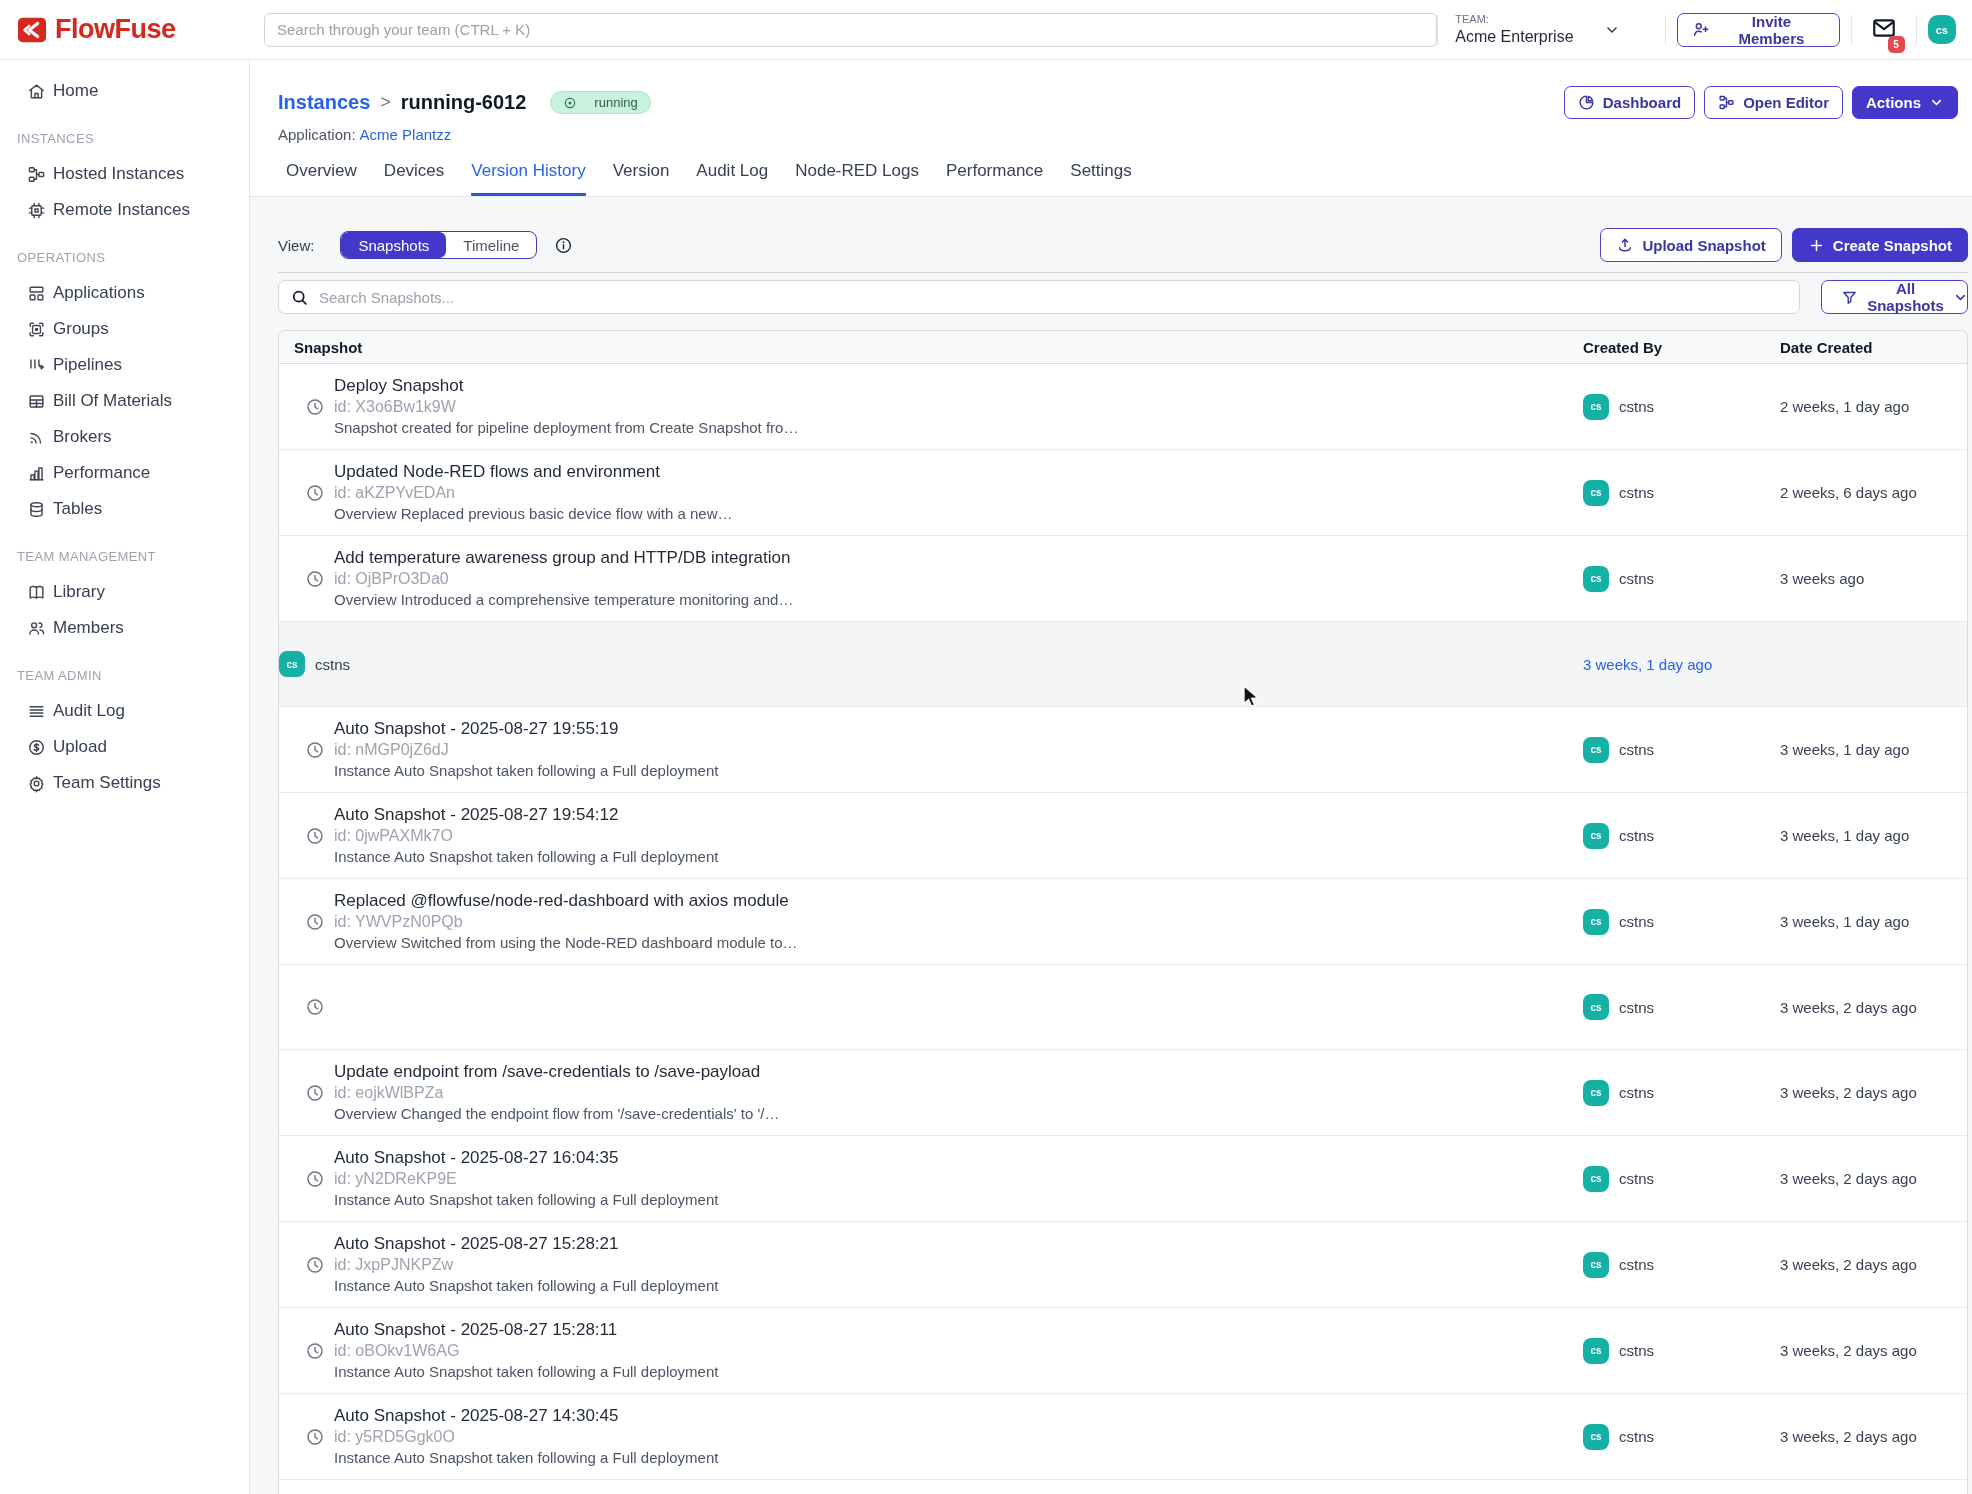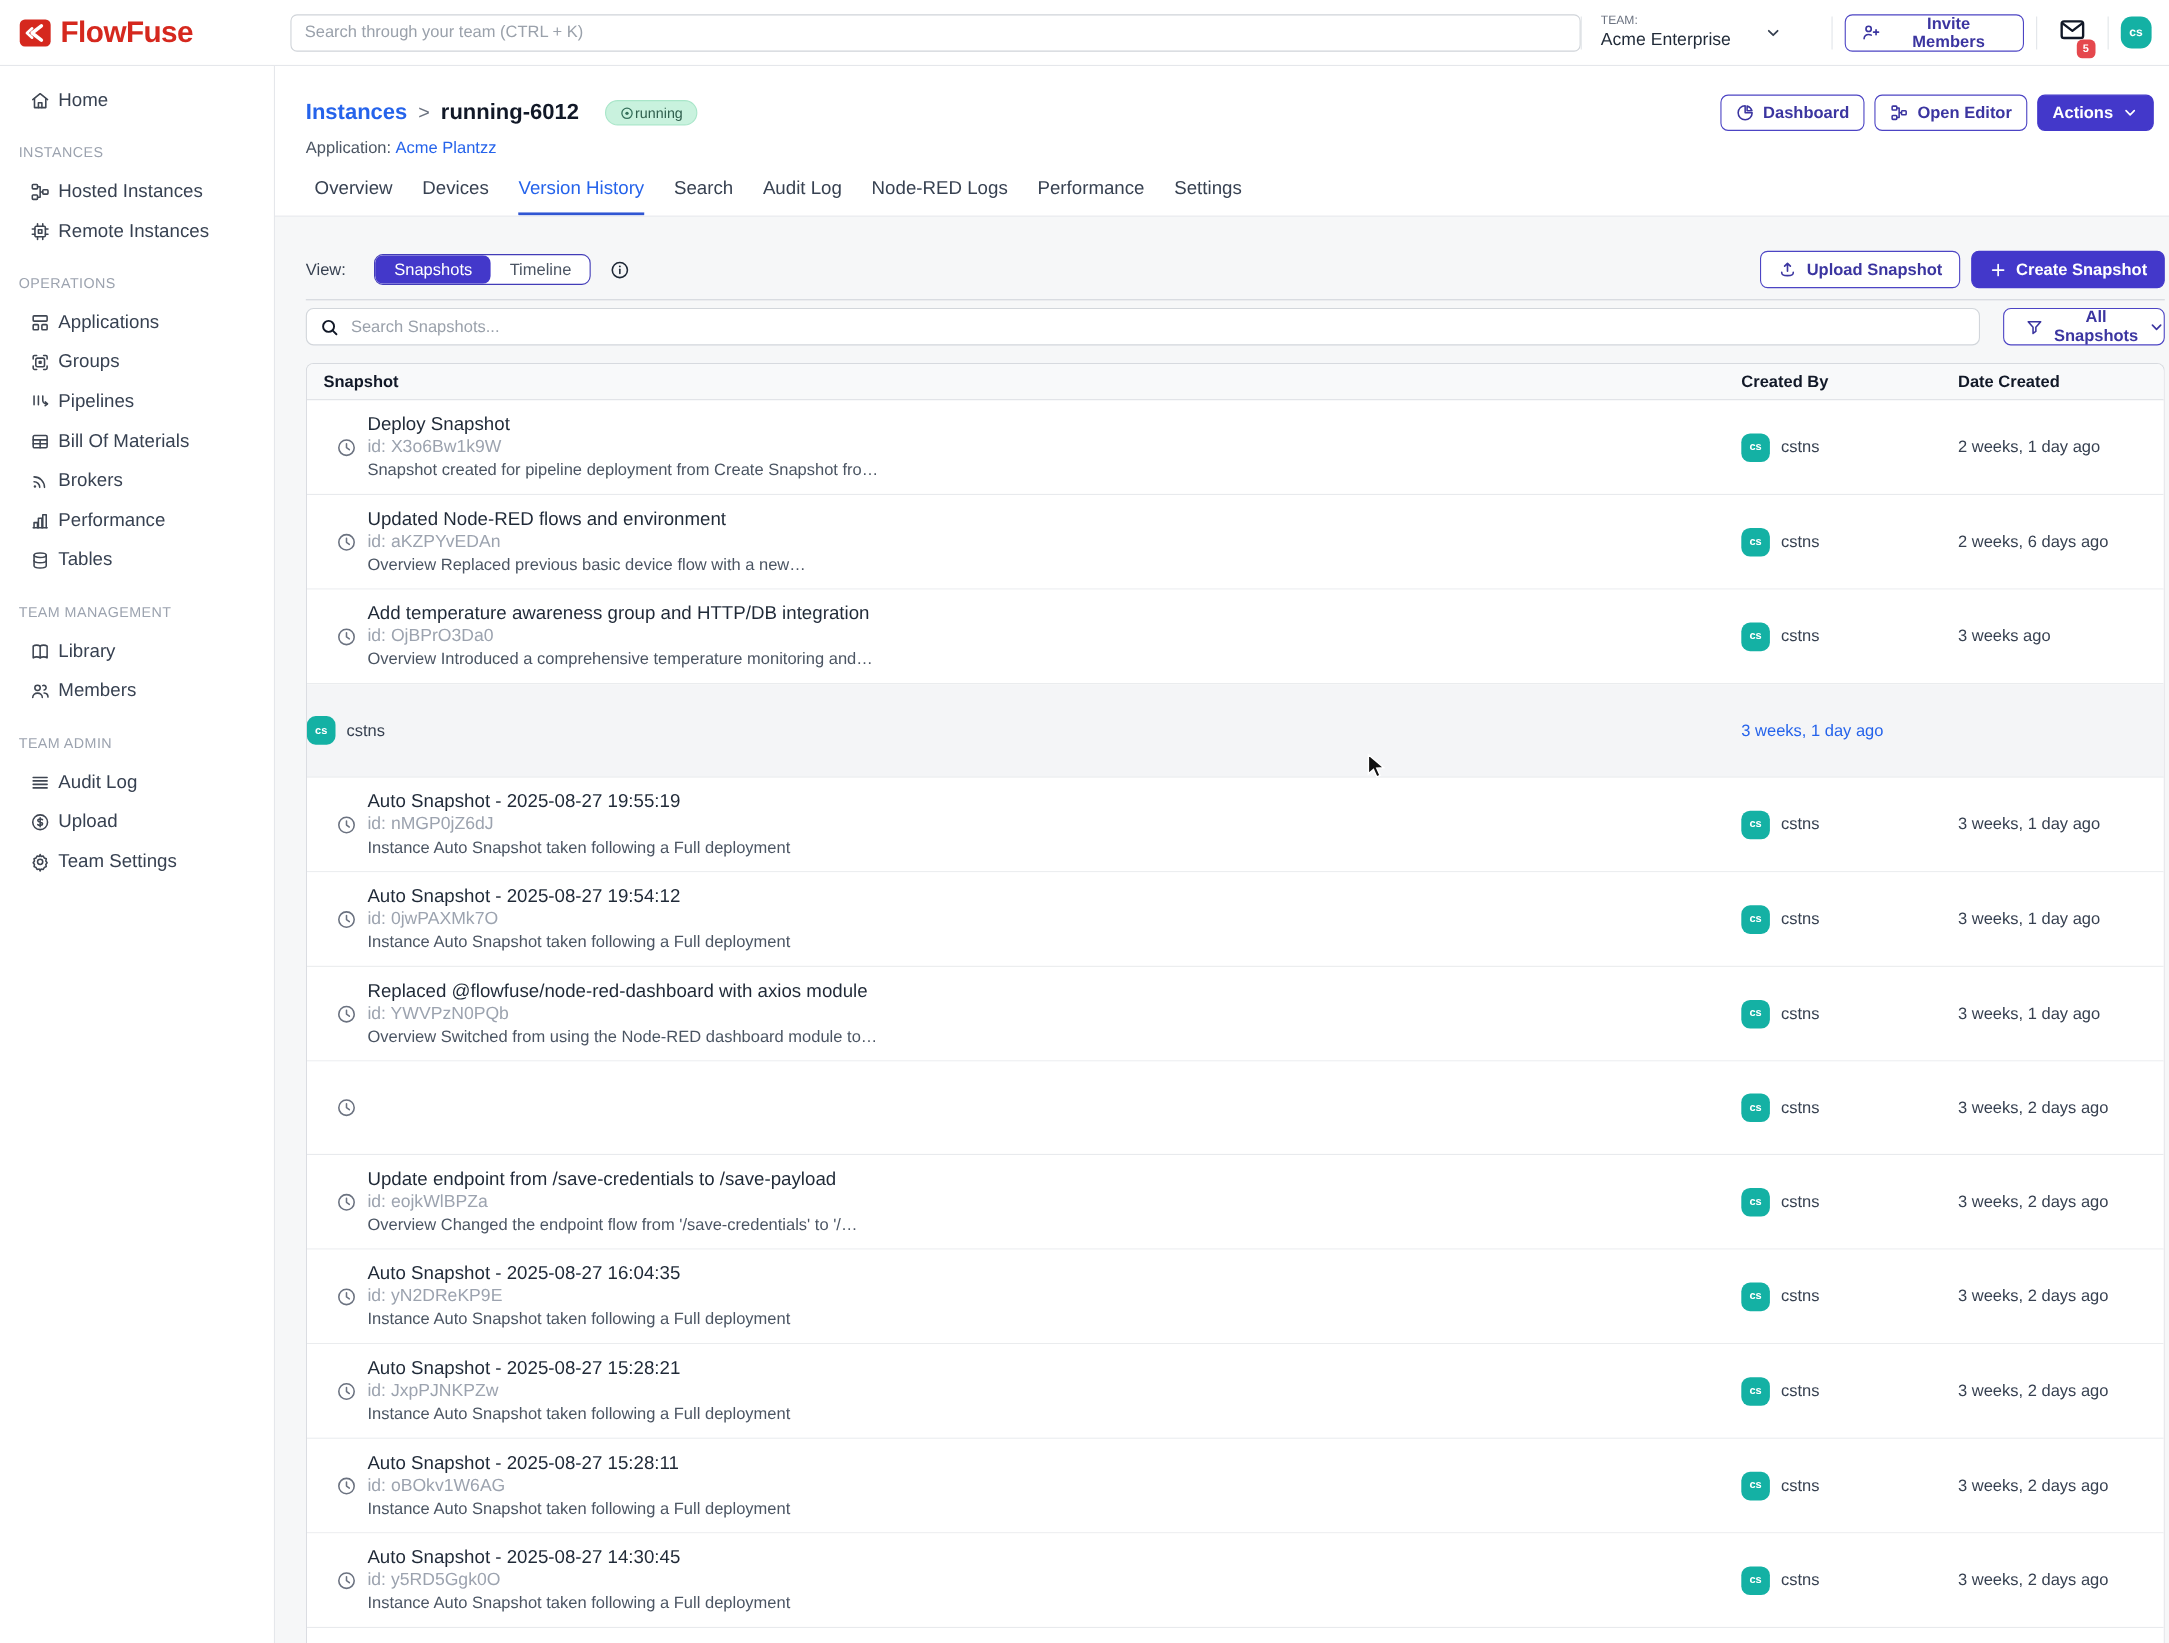--- a/index.html
+++ b/index.html
@@ -50,21 +50,21 @@
   .side-section { padding:22px 0 10px 17px; font-size:13px; color:#9ca3af; letter-spacing:.4px; }
   .main { flex:1; background:#f6f7f8; min-width:0; display:flex; flex-direction:column; }
 
   
   .page-head { background:#fff; padding:26px 14px 0 28px; border-bottom:1px solid #e5e7eb; }
   .head-row { display:flex; align-items:center; }
   .crumbs { display:flex; align-items:center; font-size:20px; font-weight:700; }
   .crumb-link { color:#2563eb; cursor:pointer; text-decoration:none; }
   .crumb-sep { color:#6b7280; font-weight:400; margin:0 10px; font-size:18px; }
   .crumb-cur { color:#111827; }
-  .badge-running { margin-left:24px; display:inline-flex; align-items:center; gap:0;
+  .badge-running { margin-left:24px; display:inline-flex; align-items:center; gap:17px;
     background:#c9f2de; border:1px solid #a9e6c9; border-radius:999px; padding:3px 12px;
     font-size:13px; font-weight:400; color:#2f5f4d; }
   .badge-running .icon { color:#35705b; }
   .head-buttons { margin-left:auto; display:flex; gap:9px; }
   .head-btn { height:33px; padding:0 13px; }
   .app-line { margin-top:7px; font-size:15px; color:#4b5563; }
   .app-line a { color:#2563eb; text-decoration:none; cursor:pointer; margin-left:4px; }
   .tabs { margin-top:18px; display:flex; gap:27px; padding-left:8px; }
   .tab { font-size:17px; color:#374151; padding-bottom:12px; border-bottom:3px solid transparent;
     cursor:pointer; }
@@ -369,21 +369,21 @@
             </button>
           </div>
         </div>
         <div class="app-line">
           <span>Application:</span><a>Acme Plantzz</a>
         </div>
         <div class="tabs" id="tabs">
             <div class="tab">Overview</div>
             <div class="tab">Devices</div>
             <div class="tab active">Version History</div>
-            <div class="tab">Search</div>
+            <div class="tab">Version</div>
             <div class="tab">Audit Log</div>
             <div class="tab">Node-RED Logs</div>
             <div class="tab">Performance</div>
             <div class="tab">Settings</div>
           </div>
       </div>
 
       <div class="content">
         <div class="view-row">
           <span class="view-label">View:</span>

